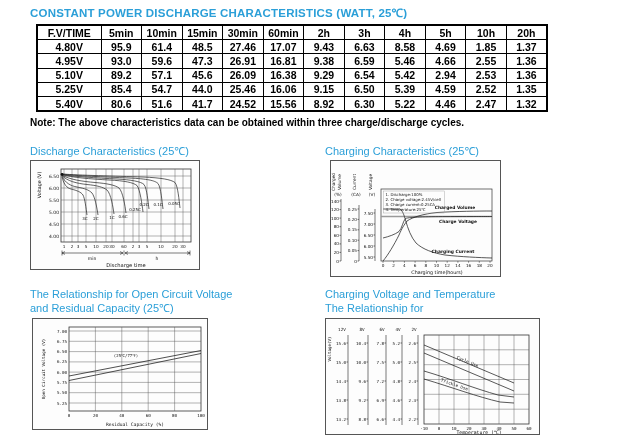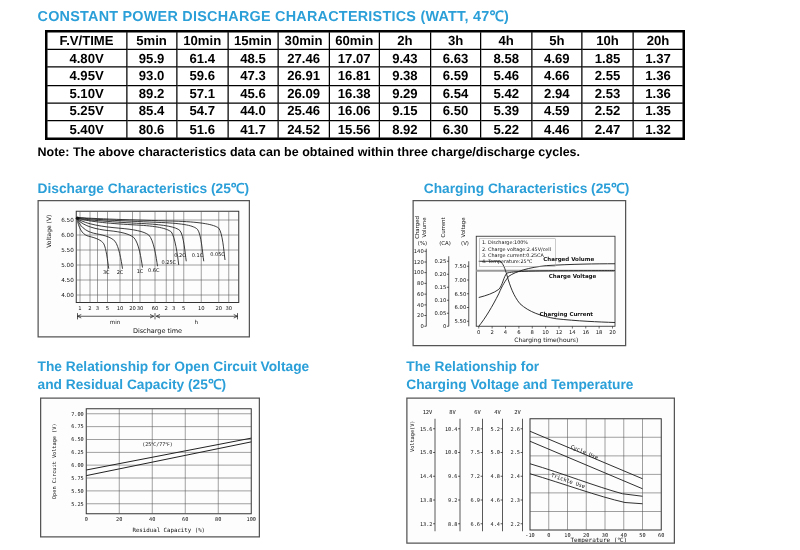--- a/index.html
+++ b/index.html
@@ -1,35 +1,35 @@
 <!DOCTYPE html>
 <html><head>
 <meta charset="utf-8">
 <style>
   html,body{margin:0;padding:0;background:#fff}
   .page{position:relative;width:640px;height:440px;background:#ffffff;
         font-family:"Liberation Sans",sans-serif;color:#000;overflow:hidden}
   .h1{position:absolute;left:30px;top:5px;font-size:11.5px;font-weight:700;letter-spacing:.2px}
-  .chead{position:absolute;font-size:11px;font-weight:700;line-height:14px}
+  .chead{position:absolute;font-size:11px;font-weight:400;line-height:14px}
   table.dt{position:absolute;left:36px;top:24px;width:512px;border-collapse:collapse;
            border:2px solid #000;table-layout:fixed}
   table.dt td,table.dt th{border:1.5px solid #000;font-size:10.5px;font-weight:700;
            text-align:center;height:13.2px;padding:0;overflow:hidden;white-space:nowrap}
   .note{position:absolute;left:30px;top:117px;font-size:10px;font-weight:700}
   .panel{position:absolute;background:#fdfdfd;border:1px solid #555;box-sizing:border-box}
   svg{display:block}
   svg text{font-family:"DejaVu Sans",sans-serif;fill:#111}
   svg.mono text{font-family:"DejaVu Sans Mono",monospace}
 </style>
 </head>
 <body>
 
 <div class="page">
 
-  <div class="h1" style="color: rgb(43, 159, 216);">CONSTANT POWER DISCHARGE CHARACTERISTICS (WATT, 47℃)</div>
+  <div class="h1" style="color: rgb(43, 159, 216);">CONSTANT POWER DISCHARGE CHARACTERISTICS (WATT, 25℃)</div>
 
   <table class="dt">
     <colgroup>
         <col style="width:64px">
       </colgroup>
     <tbody>
         <tr>
       <th>F.V/TIME</th>
       <th>5min</th>
       <th>10min</th>
@@ -174,21 +174,21 @@
         <path d="M31,92H92 M31,92l3,-1.4 M31,92l3,1.4 M92,92l-3,-1.4 M92,92l-3,1.4"></path>
         <path d="M94,92H159 M94,92l3,-1.4 M94,92l3,1.4 M159,92l-3,-1.4 M159,92l-3,1.4"></path>
       </g>
       <text x="61" y="98.5" font-size="4.5" text-anchor="middle">min</text>
       <text x="126" y="98.5" font-size="4.5" text-anchor="middle">h</text>
       <text x="95" y="105.5" font-size="5.2" text-anchor="middle">Discharge time</text>
       <text transform="translate(10,24) rotate(-90)" font-size="4.8" text-anchor="middle">Voltage (V)</text>
     </svg>
   </div>
 
-  <div class="chead" style="left: 325px; top: 144px; color: rgb(43, 159, 216); margin-left: 14px;">Charging Characteristics (25℃)</div>
+  <div class="chead" style="left: 325px; top: 144px; color: rgb(43, 159, 216);">Charging Characteristics (25℃)</div>
   <div class="panel" style="left:330px;top:160px;width:171px;height:117px">
     <svg width="169" height="115" viewBox="0 0 169 115">
       <g font-size="4.3">
         <text transform="translate(4,21) rotate(-90)" text-anchor="middle">Charged</text>
         <text transform="translate(9.5,21) rotate(-90)" text-anchor="middle">Volume</text>
         <text x="7" y="35" text-anchor="middle">(%)</text>
         <text transform="translate(25,21) rotate(-90)" text-anchor="middle">Current</text>
         <text x="25" y="35" text-anchor="middle">(CA)</text>
         <text transform="translate(41,21) rotate(-90)" text-anchor="middle">Voltage</text>
         <text x="41" y="35" text-anchor="middle">(V)</text>
@@ -286,22 +286,22 @@
         <text x="141.6" y="98">80</text>
         <text x="168" y="98">100</text>
       </g>
       <text x="93" y="37.5" font-size="4" text-anchor="middle">(25℃/77℉)</text>
       <text x="102" y="106.5" font-size="4.6" text-anchor="middle">Residual Capacity (%)</text>
       <text transform="translate(12,50) rotate(-90)" font-size="4.2" text-anchor="middle">Open Circuit Voltage (V)</text>
     </svg>
   </div>
 
   <div class="chead" style="left:325px;top:287px;width:280px">
+    <div style="color: rgb(43, 159, 216);">Charging Voltage and Temperature</div>
     <div style="color: rgb(43, 159, 216);">The Relationship for</div>
-    <div style="color: rgb(43, 159, 216);">Charging Voltage and Temperature</div>
   </div>
   <div class="panel" style="left:325px;top:318px;width:215px;height:117px">
     <svg class="mono" width="213" height="115" viewBox="0 0 213 115">
       <text transform="translate(5,30) rotate(-90)" font-size="4.2" text-anchor="middle">Voltage(V)</text>
       <g font-size="4.3" text-anchor="middle">
         <text x="16" y="12">12V</text>
         <text x="36" y="12">8V</text>
         <text x="56" y="12">6V</text>
         <text x="72" y="12">4V</text>
         <text x="88" y="12">2V</text>

